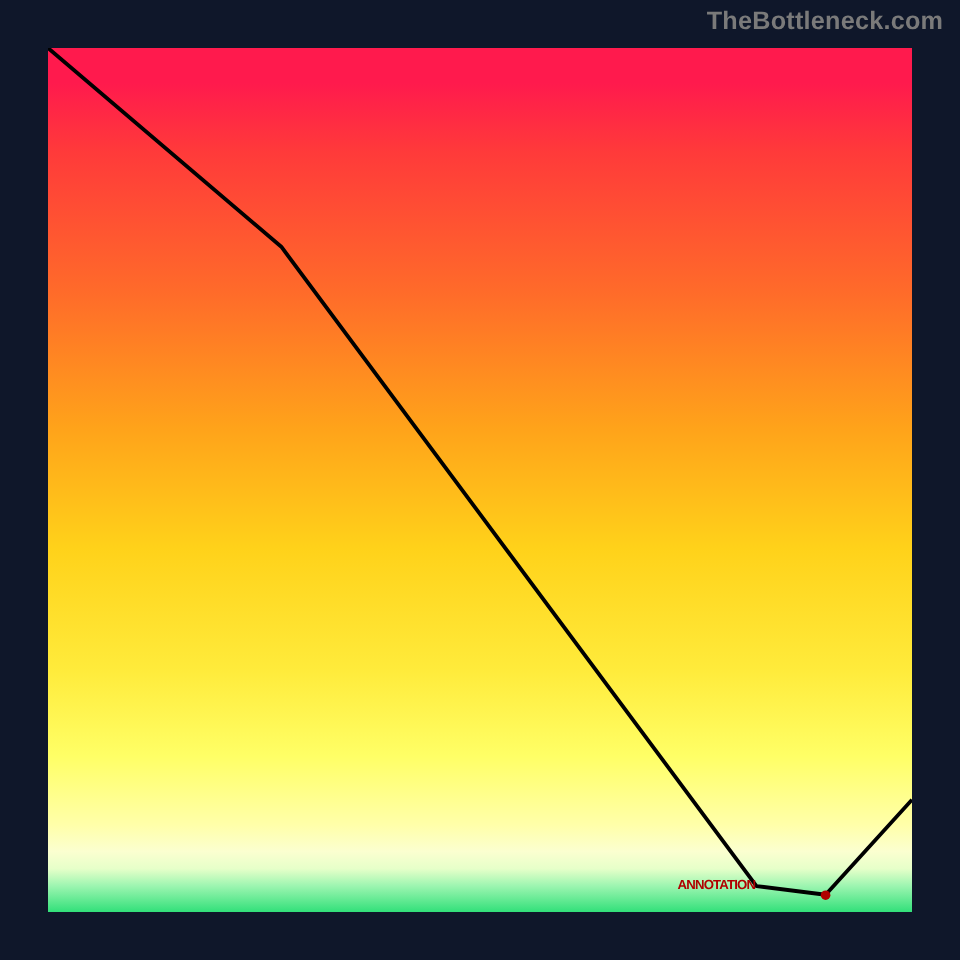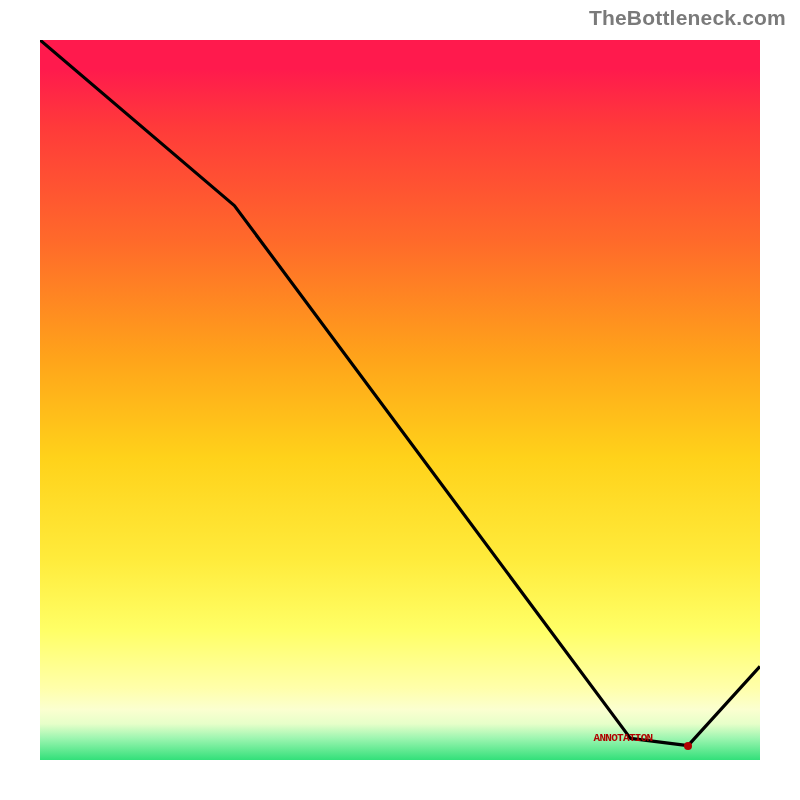--- a/index.html
+++ b/index.html
@@ -8,21 +8,21 @@
     background: #000;
     width: 800px;
     height: 800px;
     overflow: hidden;
     font-family: Arial, Helvetica, sans-serif;
   }
   .frame {
     position: relative;
     width: 800px;
     height: 800px;
-    background: #ffffff;
+    background: #0f172a;
   }
   .plot {
     position: absolute;
     left: 40px;
     top: 40px;
     width: 720px;
     height: 720px;
     background: linear-gradient(to bottom,
       #ff1a4d 0%,
       #ff1a4d 4%,
@@ -75,16 +75,16 @@
 </style>
 </head>
 <body>
 
 <div class="frame">
   <div class="watermark">TheBottleneck.com</div>
   <div class="plot">
     <svg viewBox="0 0 720 720">
       <path id="line-path" fill="none" stroke="#000000" stroke-width="3.2" stroke-linejoin="round" d="M0.0 0.0 L194.4 165.6 L590.4 698.4 L648.0 705.6 L720.0 626.4 "></path>
     </svg>
-    <div id="annot" class="annot" style="left: 583px; top: 698.4px; color: rgb(176, 0, 0); font-family: Liberation Mono, monospace;">ANNOTATION</div>
+    <div id="annot" class="annot" style="left: 557px; top: 698.4px; color: rgb(176, 0, 0);">ANNOTATION</div>
     <div id="annot-dot" class="annot-dot" style="left: 648px; top: 705.6px; background: rgb(176, 0, 0);"></div>
   </div>
 </div>
 
 </body></html>

